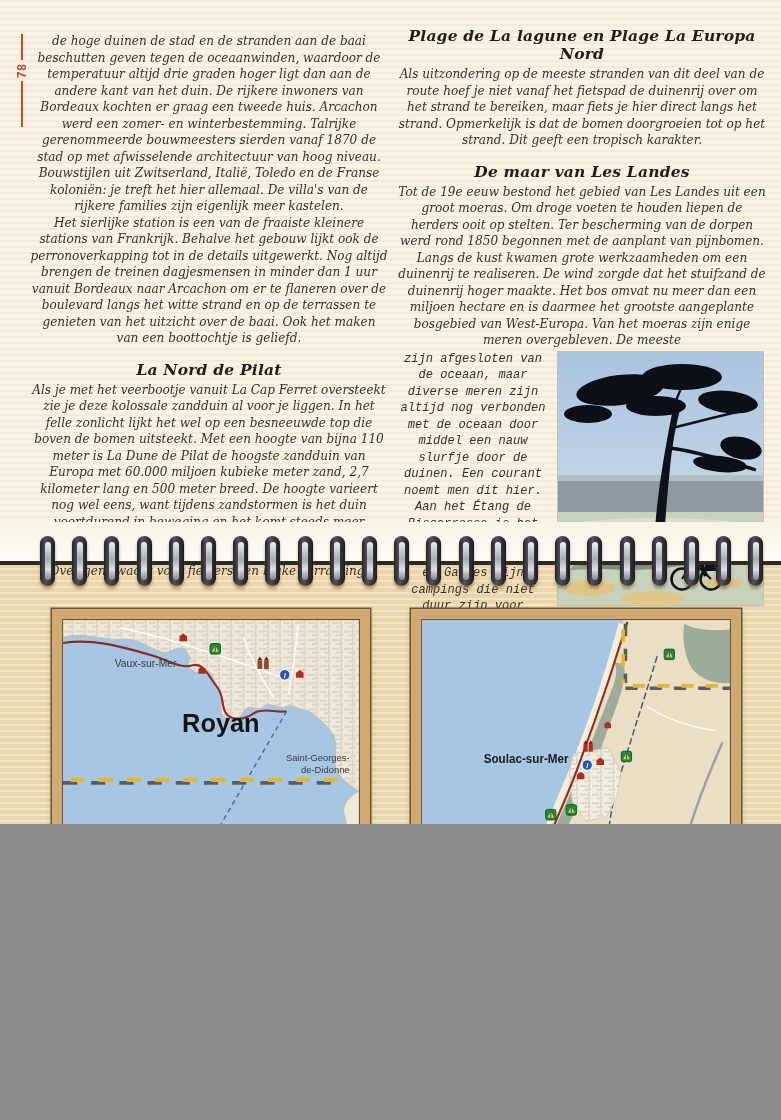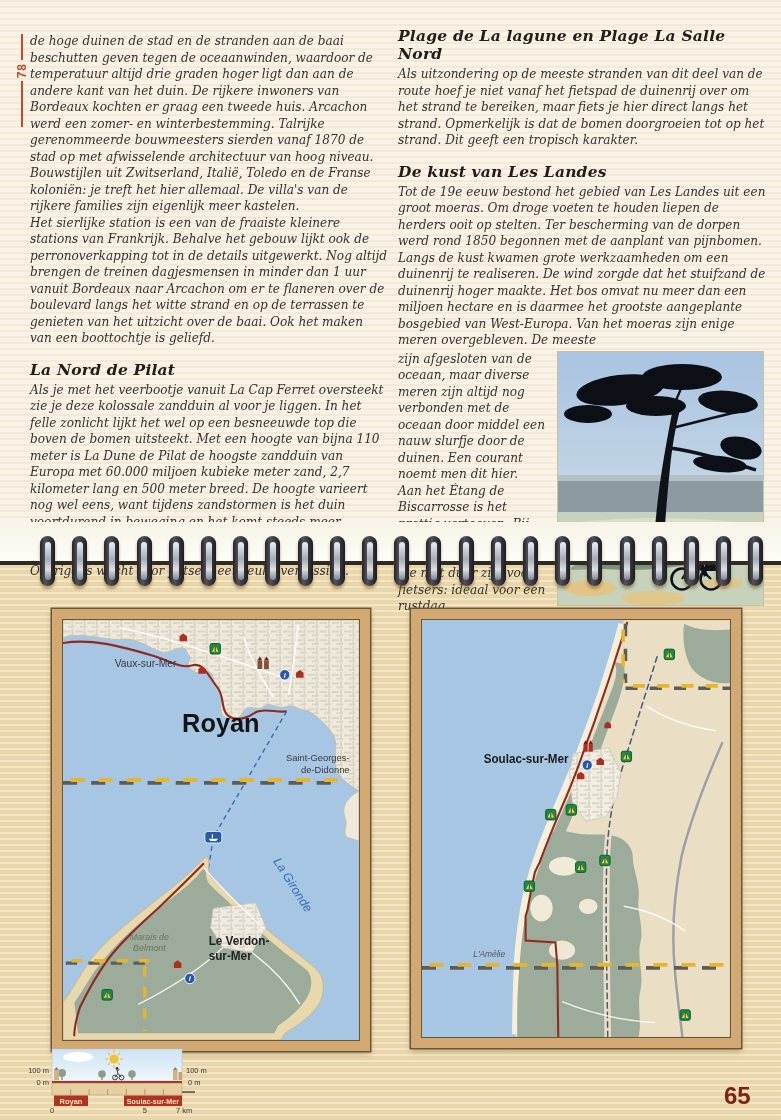--- a/index.html
+++ b/index.html
@@ -1,37 +1,37 @@
 <!DOCTYPE html>
 <html><head>
 <meta charset="utf-8">
 <style>
   html,body{margin:0;padding:0;background:#8a8a8a;}
-  .page{position:relative;width:781px;height:1120px;overflow:hidden;
-        font-family:"DejaVu Serif",serif;}
+  .page{position:relative;width:781px;height:824px;overflow:hidden;
+        font-family:"DejaVu Serif",serif;text-align:center;}
   
   .top-sec{position:absolute;left:0;top:0;width:781px;height:562px;
     background:repeating-linear-gradient(180deg,rgba(224,203,160,.22) 0 2px,rgba(255,255,255,0) 2px 6px),#f8f3e6;}
   .bottom-sec{position:absolute;left:0;top:562px;width:781px;height:558px;
     background:repeating-linear-gradient(180deg,rgba(255,247,228,.45) 0 2px,rgba(0,0,0,0) 2px 6px),#ead6ab;}
   
   .marker{position:absolute;left:13px;top:34px;width:18px;display:flex;flex-direction:column;align-items:center;color:#c14a30;}
   .marker .mline{width:2.5px;background:#c14a30;}
   .marker .mnum{writing-mode:vertical-rl;transform:rotate(180deg);
     font:bold 12px "Liberation Sans",sans-serif;letter-spacing:1px;padding:3px 0;}
   
   .col{position:absolute;font:italic 12.1px/16.5px "DejaVu Serif",serif;color:#33322e;}
   .col.left{left:30px;top:33px;width:358px;}
   .col.right{left:398px;top:27px;width:368px;}
   .col p{margin:0;}
   .col h3{margin:14px 0 3px;font:italic bold 15.5px/18px "DejaVu Serif",serif;color:#211d18;letter-spacing:.2px;}
   .col.right h3.first{margin-top:0;}
   .photo-wrap{display:flex;gap:9px;margin-top:2px;}
   .photo-text{flex:0 0 150px;}
-  .photo-text p{margin:0;}
+  .photo-text p{margin:0;font-family:Liberation Mono, monospace;}
   svg.photo{flex:0 0 205px;width:205px;height:253px;border:1px solid #cdbf9f;background:#cfdde8;}
   
   .binding{position:absolute;left:0;top:522px;width:781px;height:84px;z-index:5;}
   .binding-top{position:absolute;left:0;top:0;right:0;height:40px;
     background:linear-gradient(#f7f3e7,#fefdf8);}
   .binding-line{position:absolute;left:0;top:39px;width:100%;height:3.5px;background:#2e2922;}
   .ring{position:absolute;top:14px;width:15px;height:50px;border-radius:8px;
     background:linear-gradient(90deg,#26242a,#52505a 35%,#3a3840 65%,#1e1c22);
     box-shadow:0 3px 3px rgba(130,96,40,.55);}
   .ring::before{content:"";position:absolute;left:4.5px;top:6px;width:6px;bottom:6px;border-radius:3px;
@@ -64,23 +64,23 @@
   </div>
 
   <div class="col left">
     <p>de hoge duinen de stad en de stranden aan de baai beschutten geven tegen de oceaanwinden, waardoor de temperatuur altijd drie graden hoger ligt dan aan de andere kant van het duin. De rijkere inwoners van Bordeaux kochten er graag een tweede huis. Arcachon werd een zomer- en winterbestemming. Talrijke gerenommeerde bouwmeesters sierden vanaf 1870 de stad op met afwisselende architectuur van hoog niveau. Bouwstijlen uit Zwitserland, Italië, Toledo en de Franse koloniën: je treft het hier allemaal. De villa's van de rijkere families zijn eigenlijk meer kastelen.</p>
     <p>Het sierlijke station is een van de fraaiste kleinere stations van Frankrijk. Behalve het gebouw lijkt ook de perronoverkapping tot in de details uitgewerkt. Nog altijd brengen de treinen dagjesmensen in minder dan 1 uur vanuit Bordeaux naar Arcachon om er te flaneren over de boulevard langs het witte strand en op de terrassen te genieten van het uitzicht over de baai. Ook het maken van een boottochtje is geliefd.</p>
     <h3>La Nord de Pilat</h3>
     <p>Als je met het veerbootje vanuit La Cap Ferret oversteekt zie je deze kolossale zandduin al voor je liggen. In het felle zonlicht lijkt het wel op een besneeuwde top die boven de bomen uitsteekt. Met een hoogte van bijna 110 meter is La Dune de Pilat de hoogste zandduin van Europa met 60.000 miljoen kubieke meter zand, 2,7 kilometer lang en 500 meter breed. De hoogte varieert nog wel eens, want tijdens zandstormen is het duin voortdurend in beweging en het komt steeds meer landinwaarts. Je kunt een stukje naar boven fietsen, maar dan moet je door het mulle zand naar boven lopen. Overigens wacht voor fietsers een leuke verrassing.</p>
   </div>
 
   <div class="col right">
-    <h3 class="first">Plage de La lagune en Plage La Salle Nord</h3>
+    <h3 class="first">Plage de La lagune en Plage La Europa Nord</h3>
     <p>Als uitzondering op de meeste stranden van dit deel van de route hoef je niet vanaf het fietspad de duinenrij over om het strand te bereiken, maar fiets je hier direct langs het strand. Opmerkelijk is dat de bomen doorgroeien tot op het strand. Dit geeft een tropisch karakter.</p>
-    <h3>De kust van Les Landes</h3>
+    <h3>De maar van Les Landes</h3>
     <p>Tot de 19e eeuw bestond het gebied van Les Landes uit een groot moeras. Om droge voeten te houden liepen de herders ooit op stelten. Ter bescherming van de dorpen werd rond 1850 begonnen met de aanplant van pijnbomen. Langs de kust kwamen grote werkzaamheden om een duinenrij te realiseren. De wind zorgde dat het stuifzand de duinenrij hoger maakte. Het bos omvat nu meer dan een miljoen hectare en is daarmee het grootste aangeplante bosgebied van West-Europa. Van het moeras zijn enige meren overgebleven. De meeste</p>
     <div class="photo-wrap">
       <div class="photo-text">
         <p>zijn afgesloten van de oceaan, maar diverse meren zijn altijd nog verbonden met de oceaan door middel een nauw slurfje door de duinen. Een courant noemt men dit hier.</p>
         <p>Aan het Étang de Biscarrosse is het prettig vertoeven. Bij Parentis-en-Born en Gastes zijn campings die niet duur zijn voor fietsers: ideaal voor een rustdag.</p>
       </div>
 
       <svg class="photo" viewBox="0 0 205 253">
         <defs>
           <linearGradient id="sky" x1="0" y1="0" x2="0" y2="1">

